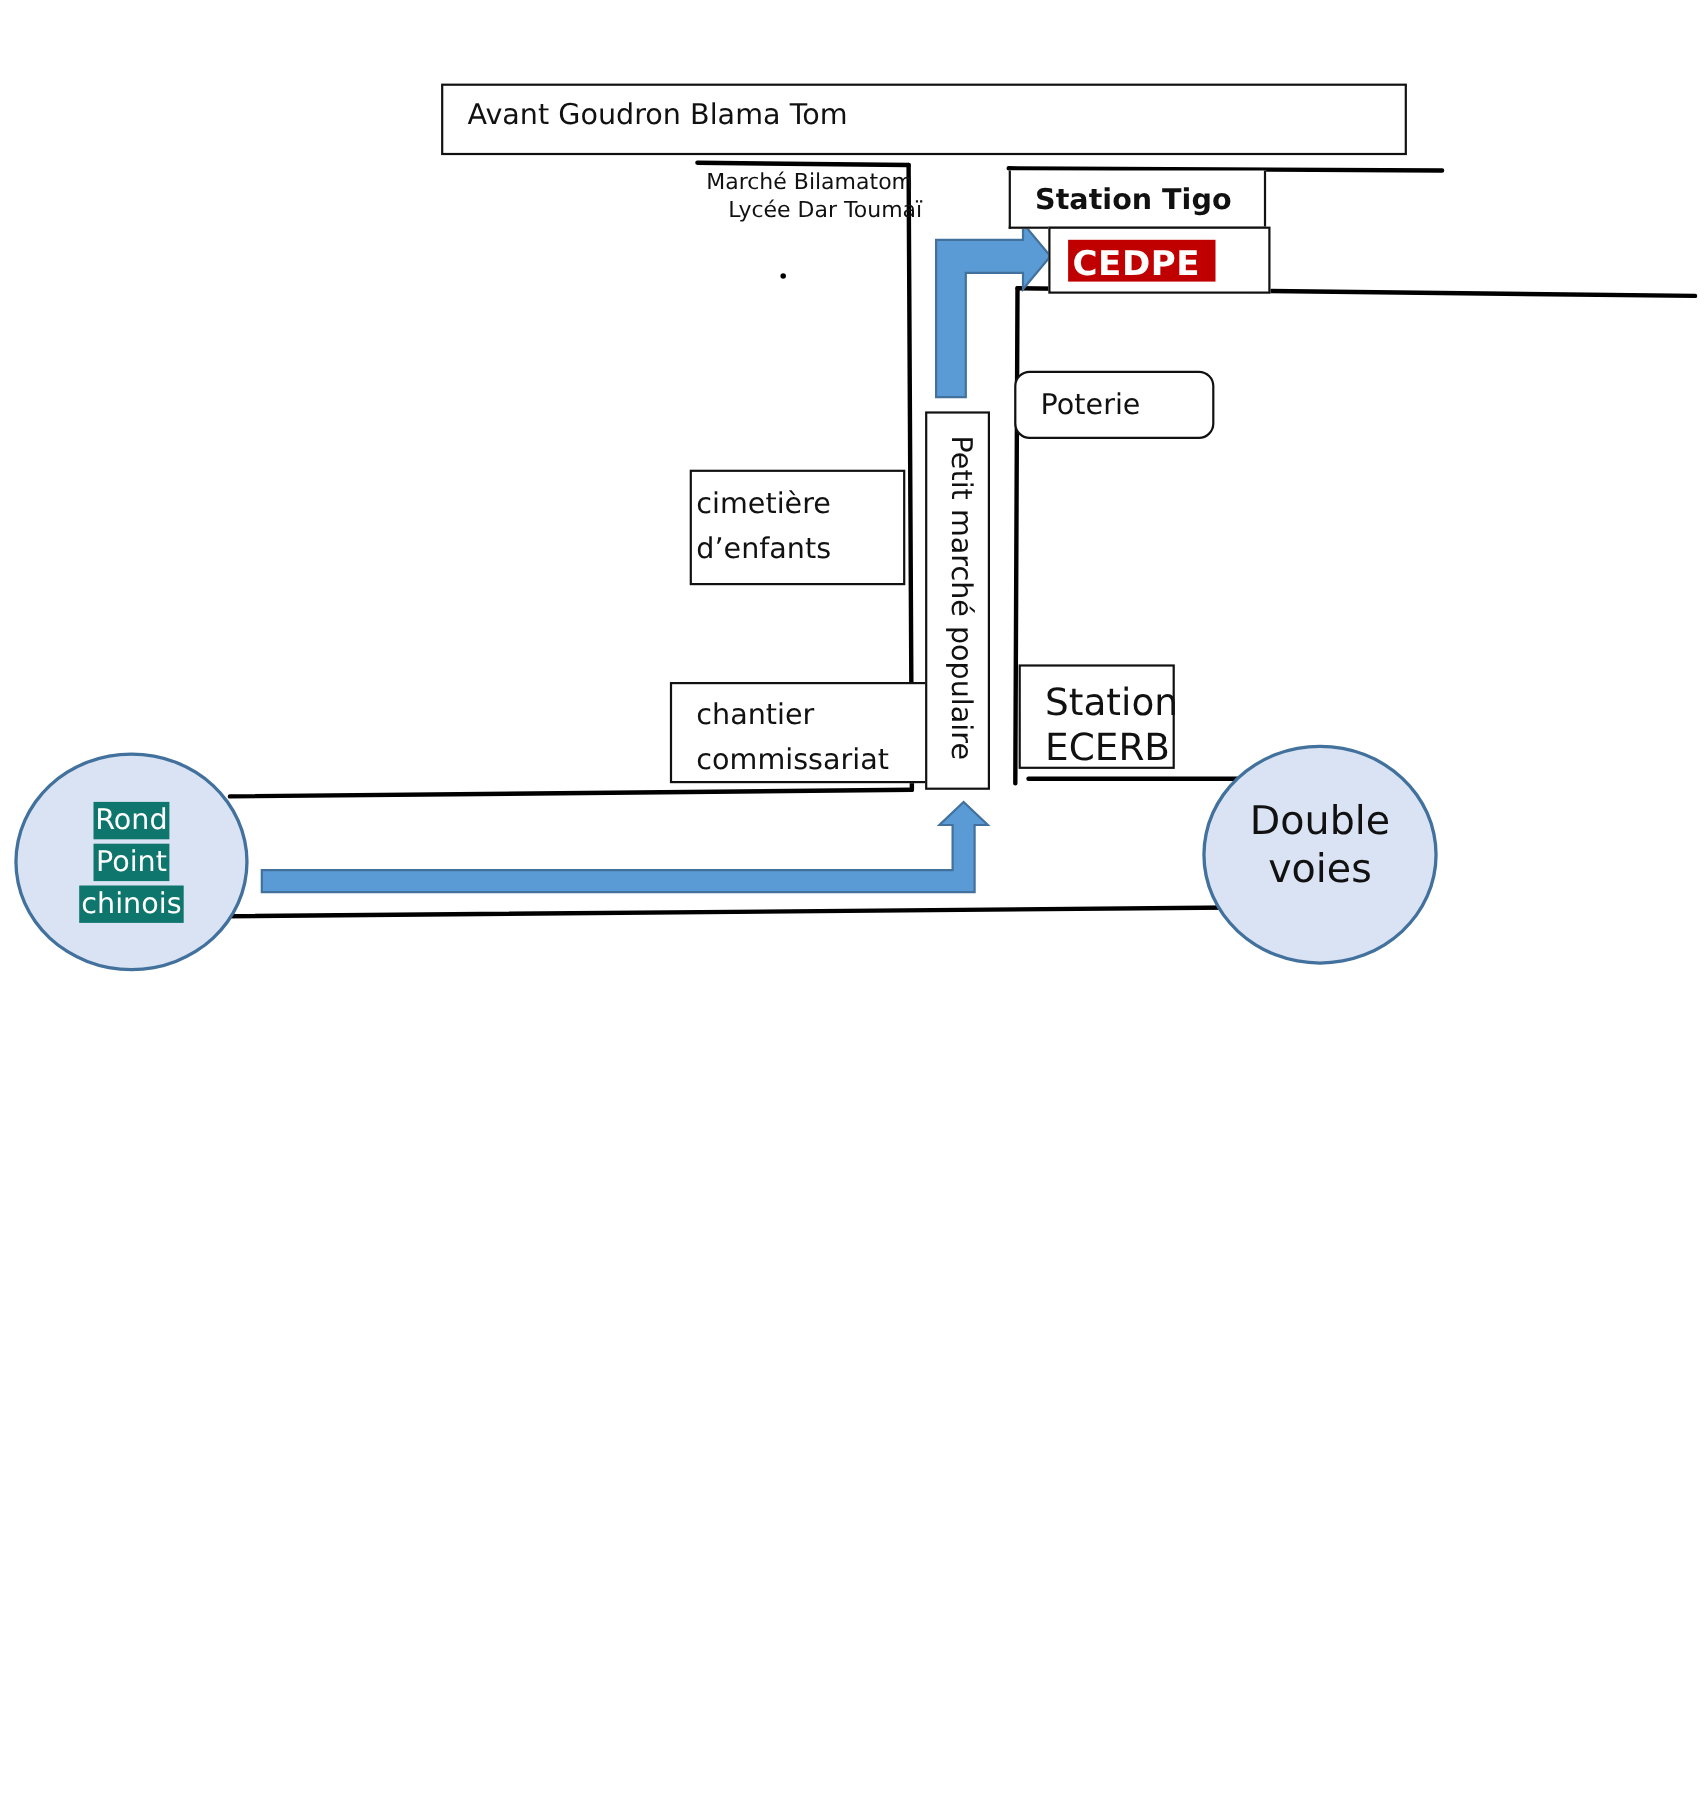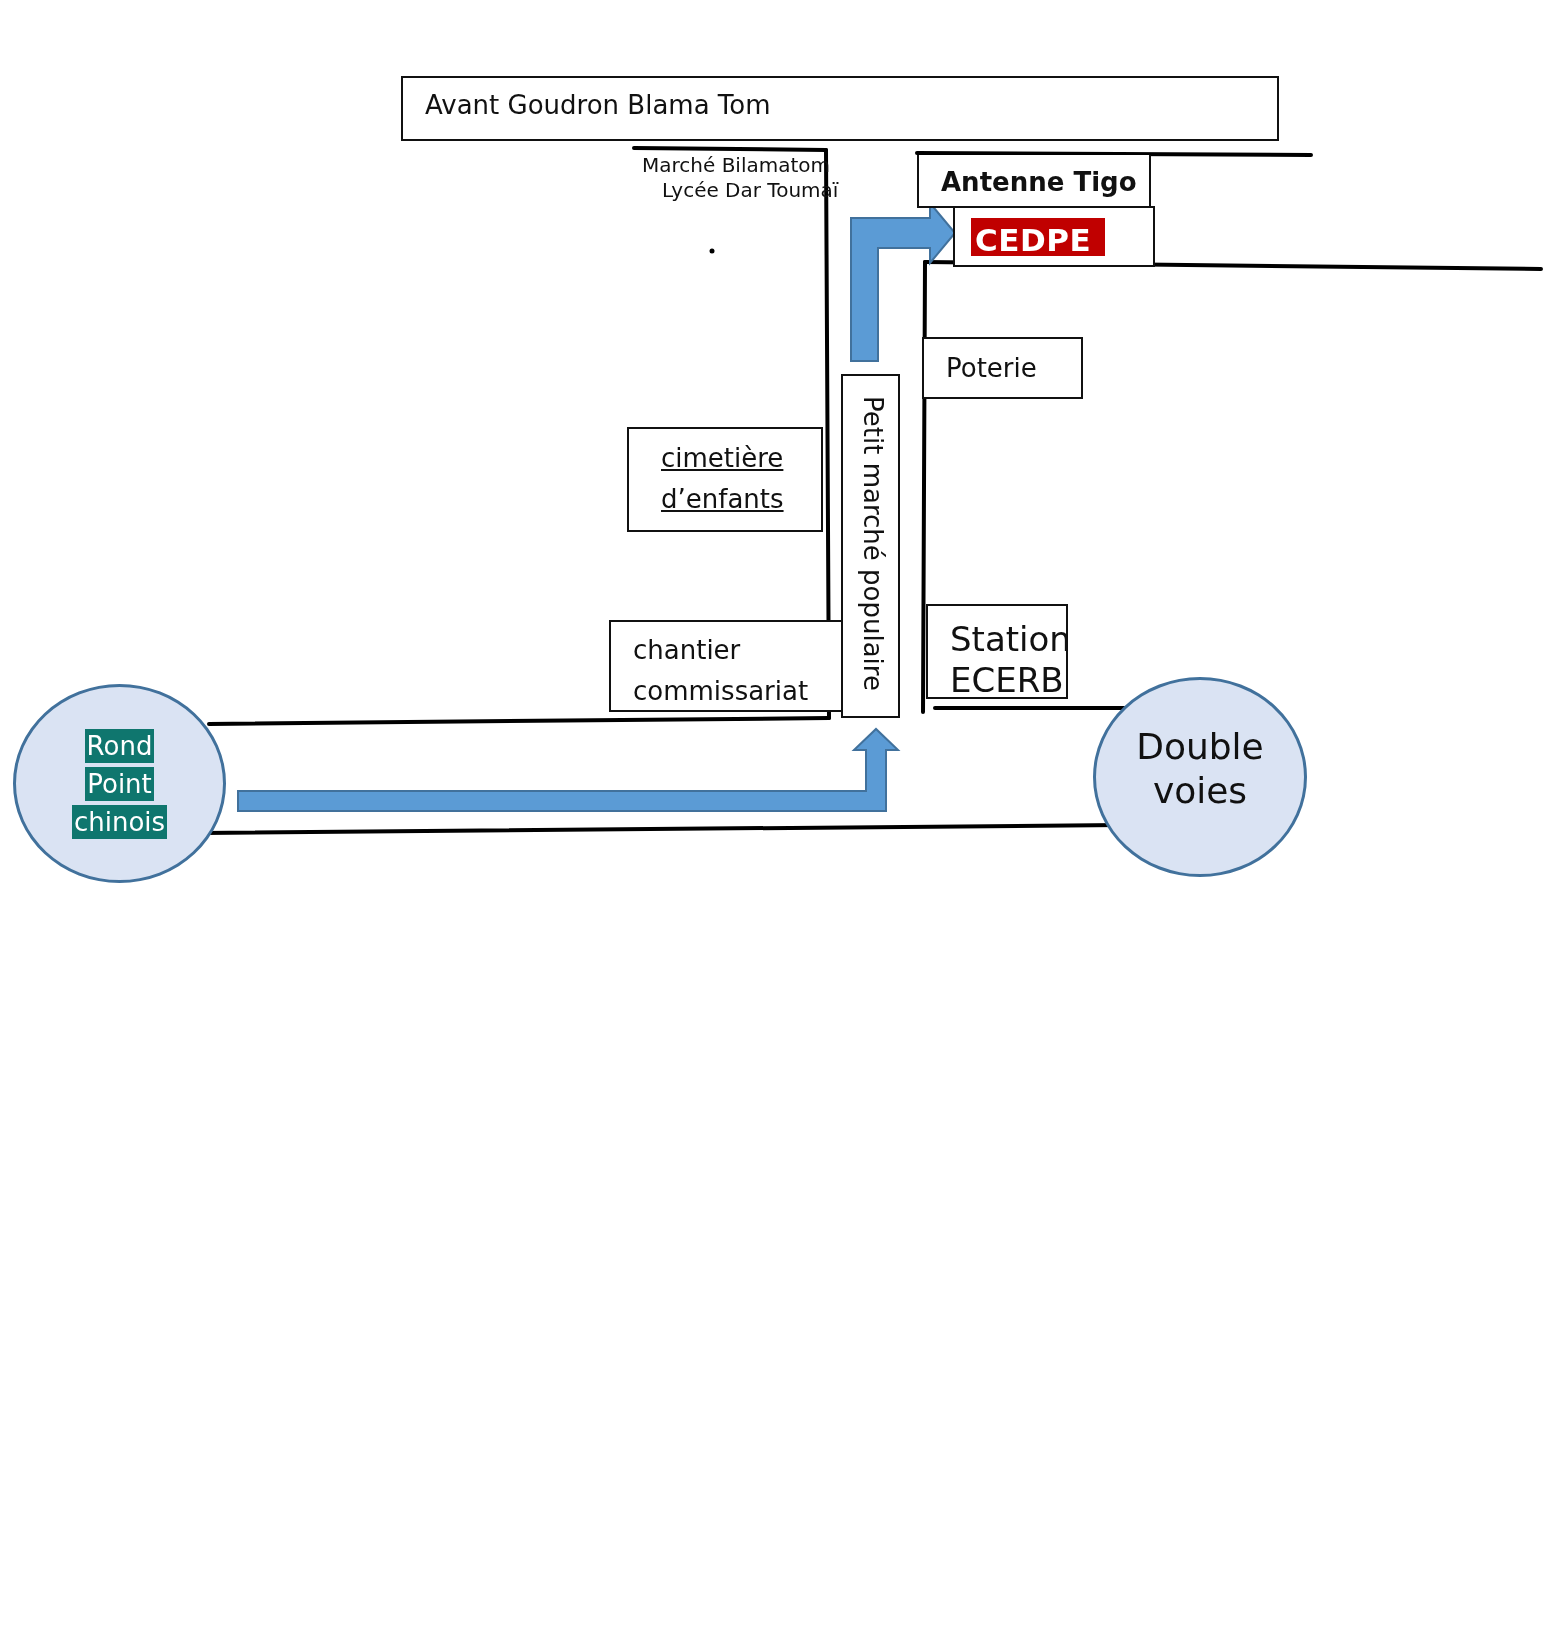--- a/index.html
+++ b/index.html
@@ -9,24 +9,24 @@
     .box { position: absolute; background: #fff; border: 2px solid #111; box-sizing: border-box; }
     .lbl { position: absolute; font-family: "DejaVu Sans", sans-serif; color: #111; white-space: nowrap; }
     .title-box { left: 401px; top: 76px; width: 878px; height: 65px; }
     .title-box .lbl { left: 22px; top: 12px; font-size: 26px; }
     .small-lbl { font-size: 20px; text-align: center; }
     .antenne-box { left: 917px; top: 155px; width: 234px; height: 53px; border-top: none; }
     .antenne-box .lbl { left: 22px; top: 12px; font-size: 26px; font-weight: bold; }
     .cedpe-box { left: 953px; top: 206px; width: 202px; height: 61px; }
     .cedpe-tag { position: absolute; left: 16px; top: 10px; width: 134px; height: 38px; background: #c00000; overflow: hidden; }
     .cedpe-tag .lbl { left: 4px; top: 4px; font-size: 31px; font-weight: bold; color: #fff; letter-spacing: 0.5px; }
-    .poterie-box { left: 922px; top: 337px; width: 161px; height: 62px; }
+    .poterie-box { left: 922px; top: 337px; width: 182px; height: 62px; border-radius: 14px; }
     .poterie-box .lbl { left: 22px; top: 14px; font-size: 26px; }
     .cimetiere-box { left: 627px; top: 427px; width: 196px; height: 105px; }
-    .cimetiere-box .lbl { left: 32px; font-size: 26px; text-decoration: underline; }
+    .cimetiere-box .lbl { left: 4px; font-size: 26px; }
     .chantier-box { left: 609px; top: 620px; width: 254px; height: 92px; }
     .chantier-box .lbl { left: 22px; font-size: 26px; }
     .station-box { left: 926px; top: 604px; width: 142px; height: 95px; }
     .station-box .lbl { left: 22px; font-size: 34px; }
     .market-box { left: 841px; top: 374px; width: 59px; height: 344px; }
     .market-box .vert { position: absolute; left: 15px; top: 20px; writing-mode: vertical-rl; font-size: 26px;
                         font-family: "DejaVu Sans", sans-serif; white-space: nowrap; }
     .circle { position: absolute; border-radius: 50%; background: #dae3f3; border: 3px solid #41719c; box-sizing: border-box; }
     .rond { left: 13px; top: 684px; width: 213px; height: 199px; }
     .double { left: 1093px; top: 677px; width: 214px; height: 200px; }
@@ -66,21 +66,21 @@
 </svg>
 
 <div class="box title-box">
   <span class="lbl">Avant Goudron Blama Tom</span>
 </div>
 
 <span class="lbl small-lbl" style="left:642px; top:153px;">Marché Bilamatom</span>
 <span class="lbl small-lbl" style="left:662px; top:178px;">Lycée Dar Toumaï</span>
 
 <div class="box antenne-box">
-  <span class="lbl">Antenne Tigo</span>
+  <span class="lbl">Station Tigo</span>
 </div>
 
 <div class="box cedpe-box">
   <div class="cedpe-tag">
     <span class="lbl">CEDPE</span>
   </div>
 </div>
 
 <div class="box poterie-box">
   <span class="lbl">Poterie</span>

